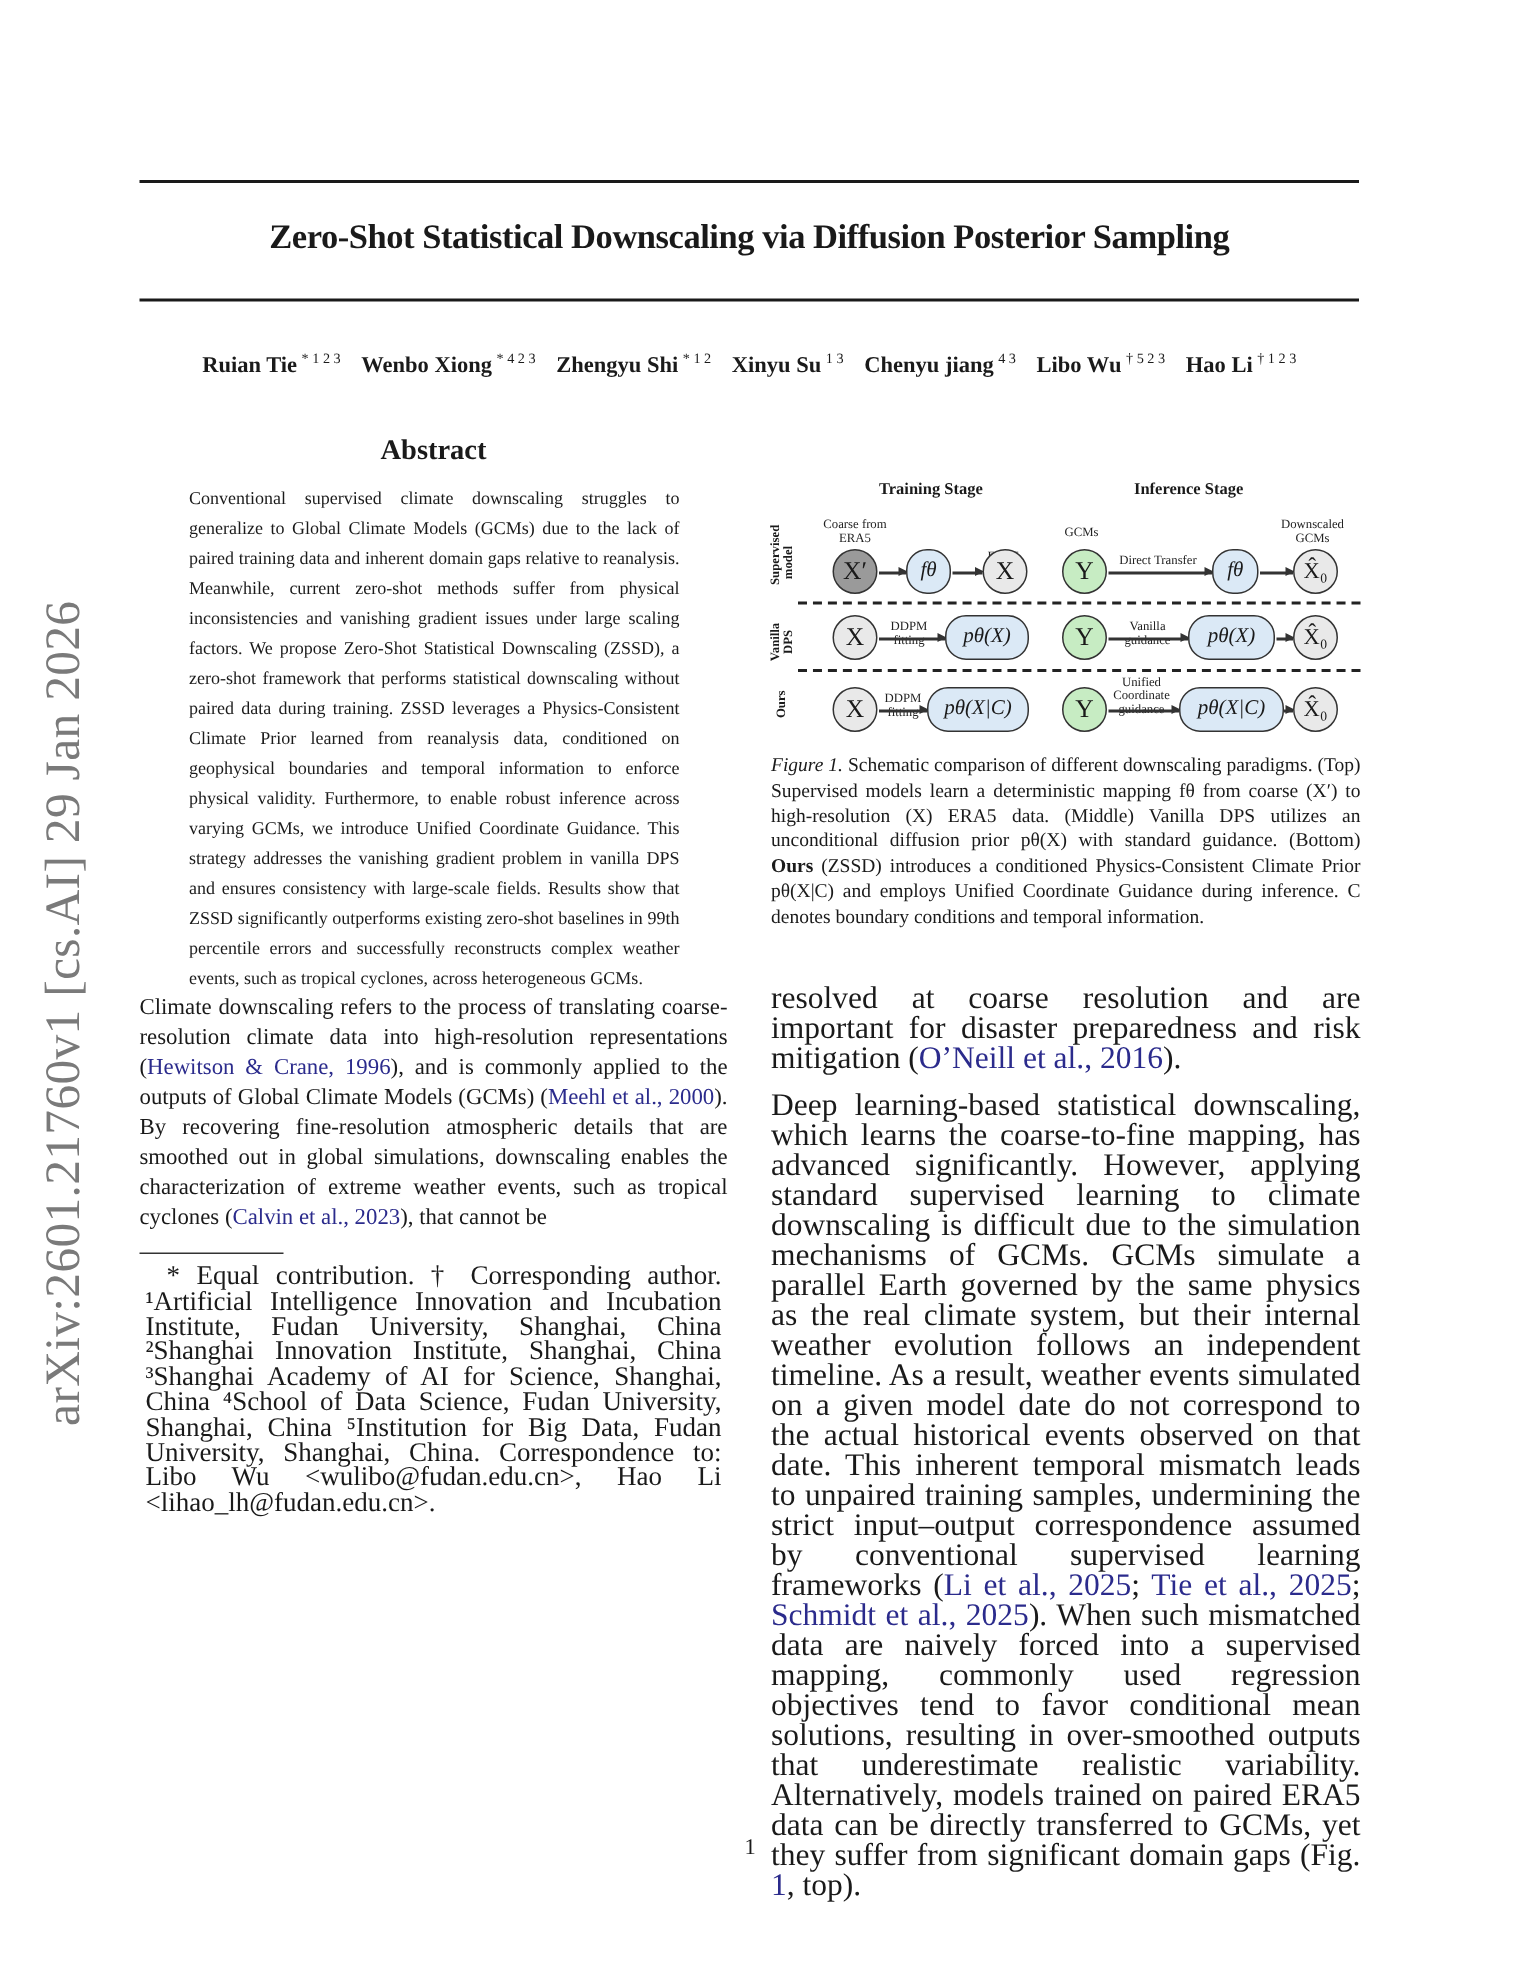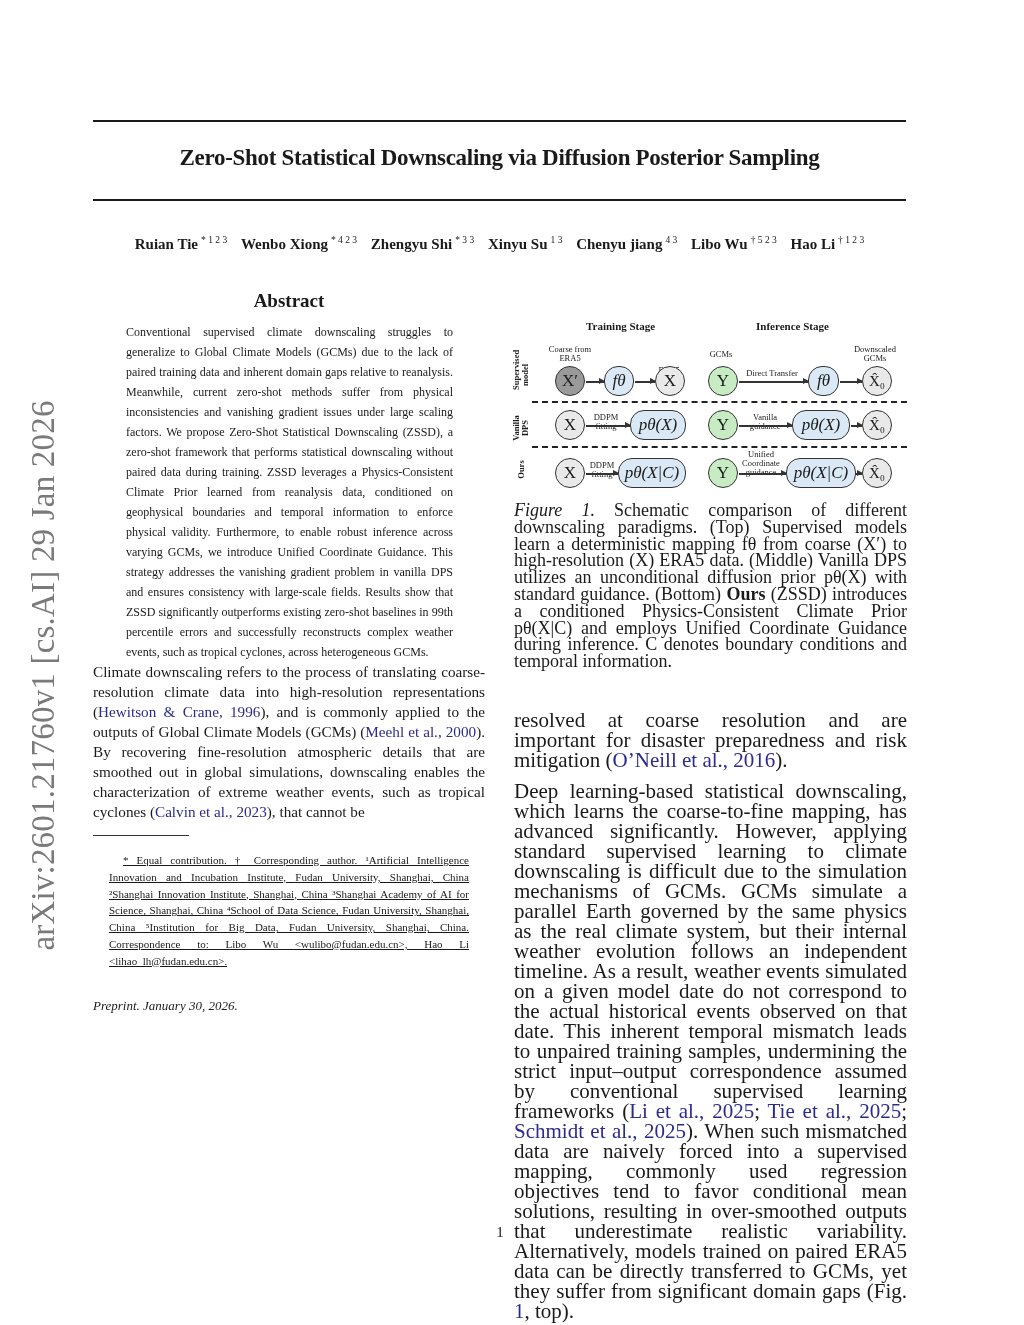--- a/index.html
+++ b/index.html
@@ -33,86 +33,85 @@
   .col-right { position: absolute; left: 514px; width: 393px; top: 318px; }
 
   .abstract-heading { text-align: center; font-weight: bold; font-size: 19px; margin: 0 0 10px 0; }
   .abstract-body {
     margin: 0 32px 0 33px; font-size: 12px; line-height: 20px; text-align: justify; hyphens: auto;
   }
   .section-heading { font-weight: bold; font-size: 19px; margin: 45px 0 12px 0; }
   .para { font-size: 15.2px; line-height: 20px; text-align: justify; margin: 0; }
   .cite { color: #2b2b8c; }
   .footnote-rule { width: 96px; height: 1px; background: #333; margin: 13px 0 6px 0; }
-  .footnote { font-size: 11px; line-height: 16.8px; text-align: justify; margin: 16px; text-indent: 14px; text-decoration: underline; }
+  .footnote { font-size: 18px; line-height: 16.8px; text-align: justify; margin: 4px; text-indent: 14px; }
   .preprint { font-size: 13px; font-style: italic; margin-top: 28px; }
 
   
   .figure { position: relative; width: 393px; height: 172px; font-family: "Liberation Serif", serif; }
   .stage-label { position: absolute; top: 2px; font-weight: bold; font-size: 11px; }
   .small-lbl { position: absolute; font-size: 8.5px; line-height: 9px; text-align: center; color: #222; }
   .row-lbl {
     position: absolute; left: -8px; width: 30px; font-weight: bold; font-size: 8.5px;
     transform: rotate(-90deg); text-align: center; line-height: 9px;
   }
   .node {
     position: absolute; width: 30px; height: 30px; border-radius: 50%;
     border: 1.5px solid #333; display: flex; align-items: center; justify-content: center;
     font-size: 17px; box-sizing: border-box; background: #e9e9e9;
   }
   .node.dark { background: #9a9a9a; }
   .node.green { background: #c7ecc3; }
   .box {
     position: absolute; height: 30px; border: 1.5px solid #333; border-radius: 14px;
     background: #dbe9f6; box-sizing: border-box; display: flex; align-items: center; justify-content: center;
-    font-size: 17px; font-style: italic;
+    font-size: 14px; font-style: italic;
   }
   .arrow { position: absolute; height: 1.5px; background: #333; }
   .arrow::after {
     content: ""; position: absolute; right: -1px; top: -3px;
     border-left: 6px solid #333; border-top: 3.5px solid transparent; border-bottom: 3.5px solid transparent;
   }
   .dash { position: absolute; left: 18px; width: 375px; height: 0; border-top: 2px dashed #222; }
-  .caption { font-size: 18px; line-height: 16.8px; text-align: justify; margin-top: 12px; }
+  .caption { font-size: 13px; line-height: 16.8px; text-align: justify; margin-top: 12px; }
   .caption .fig-lbl { font-style: italic; }
   .right-para { font-size: 21px; line-height: 20px; text-align: justify; margin: 0 0 11px 0; }
   .page-number { position: absolute; left: 0; width: 1000px; top: 1224px; text-align: center; font-size: 15px; }
 </style>
 </head>
 <body>
 
 <div class="arxiv-stamp">
   <span>arXiv:2601.21760v1  [cs.AI]  29 Jan 2026</span>
 </div>
 
 <div class="rule top"></div>
 <h1 class="title" style="margin:0;">Zero-Shot Statistical Downscaling via Diffusion Posterior Sampling</h1>
 <div class="rule bottom"></div>
 
 <div class="authors">
   <span class="author"><span>Ruian Tie</span><sup>* 1 2 3</sup></span>
   <span class="author"><span>Wenbo Xiong</span><sup>* 4 2 3</sup></span>
-  <span class="author"><span>Zhengyu Shi</span><sup>* 3 3</sup></span>
+  <span class="author"><span>Zhengyu Shi</span><sup>* 1 2</sup></span>
   <span class="author"><span>Xinyu Su</span><sup>1 3</sup></span>
   <span class="author"><span>Chenyu jiang</span><sup>4 3</sup></span>
   <span class="author"><span>Libo Wu</span><sup>† 5 2 3</sup></span>
   <span class="author"><span>Hao Li</span><sup>† 1 2 3</sup></span>
 </div>
 
 <div class="col-left">
   <h2 class="abstract-heading">Abstract</h2>
   <p class="abstract-body" style="margin-top:0;margin-bottom:0;">Conventional supervised climate downscaling struggles to generalize to Global Climate Models (GCMs) due to the lack of paired training data and inherent domain gaps relative to reanalysis. Meanwhile, current zero-shot methods suffer from physical inconsistencies and vanishing gradient issues under large scaling factors. We propose Zero-Shot Statistical Downscaling (ZSSD), a zero-shot framework that performs statistical downscaling without paired data during training. ZSSD leverages a Physics-Consistent Climate Prior learned from reanalysis data, conditioned on geophysical boundaries and temporal information to enforce physical validity.  Furthermore, to enable robust inference across varying GCMs, we introduce Unified Coordinate Guidance. This strategy addresses the vanishing gradient problem in vanilla DPS and ensures consistency with large-scale fields. Results show that ZSSD significantly outperforms existing zero-shot baselines in 99th percentile errors and successfully reconstructs complex weather events, such as tropical cyclones, across heterogeneous GCMs.</p>
 
   <p class="para">
     <span>Climate downscaling refers to the process of translating coarse-resolution climate data into high-resolution representations (</span><a class="cite">Hewitson &amp; Crane, 1996</a><span>), and is commonly applied to the outputs of Global Climate Models (GCMs) (</span><a class="cite">Meehl et al., 2000</a><span>). By recovering fine-resolution atmospheric details that are smoothed out in global simulations, downscaling enables the characterization of extreme weather events, such as tropical cyclones (</span><a class="cite">Calvin et al., 2023</a><span>), that cannot be</span>
   </p>
 
   <div class="footnote-rule"></div>
   <p class="footnote">* Equal contribution.  † Corresponding author.  ¹Artificial Intelligence Innovation and Incubation Institute, Fudan University, Shanghai, China ²Shanghai Innovation Institute, Shanghai, China ³Shanghai Academy of AI for Science, Shanghai, China ⁴School of Data Science, Fudan University, Shanghai, China ⁵Institution for Big Data, Fudan University, Shanghai, China. Correspondence to: Libo Wu &lt;wulibo@fudan.edu.cn&gt;, Hao Li &lt;lihao_lh@fudan.edu.cn&gt;.</p>
-  <div class="preprint">Preprint. January 30, 2026.</div>
 </div>
 
 <div class="col-right">
   <div class="figure">
     <div class="stage-label" style="left:72px;">Training Stage</div>
     <div class="stage-label" style="left:242px;">Inference Stage</div>
 
     <div class="row-lbl" style="top:48px;">Supervised model</div>
     <div class="row-lbl" style="top:101px;">Vanilla DPS</div>
     <div class="row-lbl" style="top:147px;">Ours</div>

